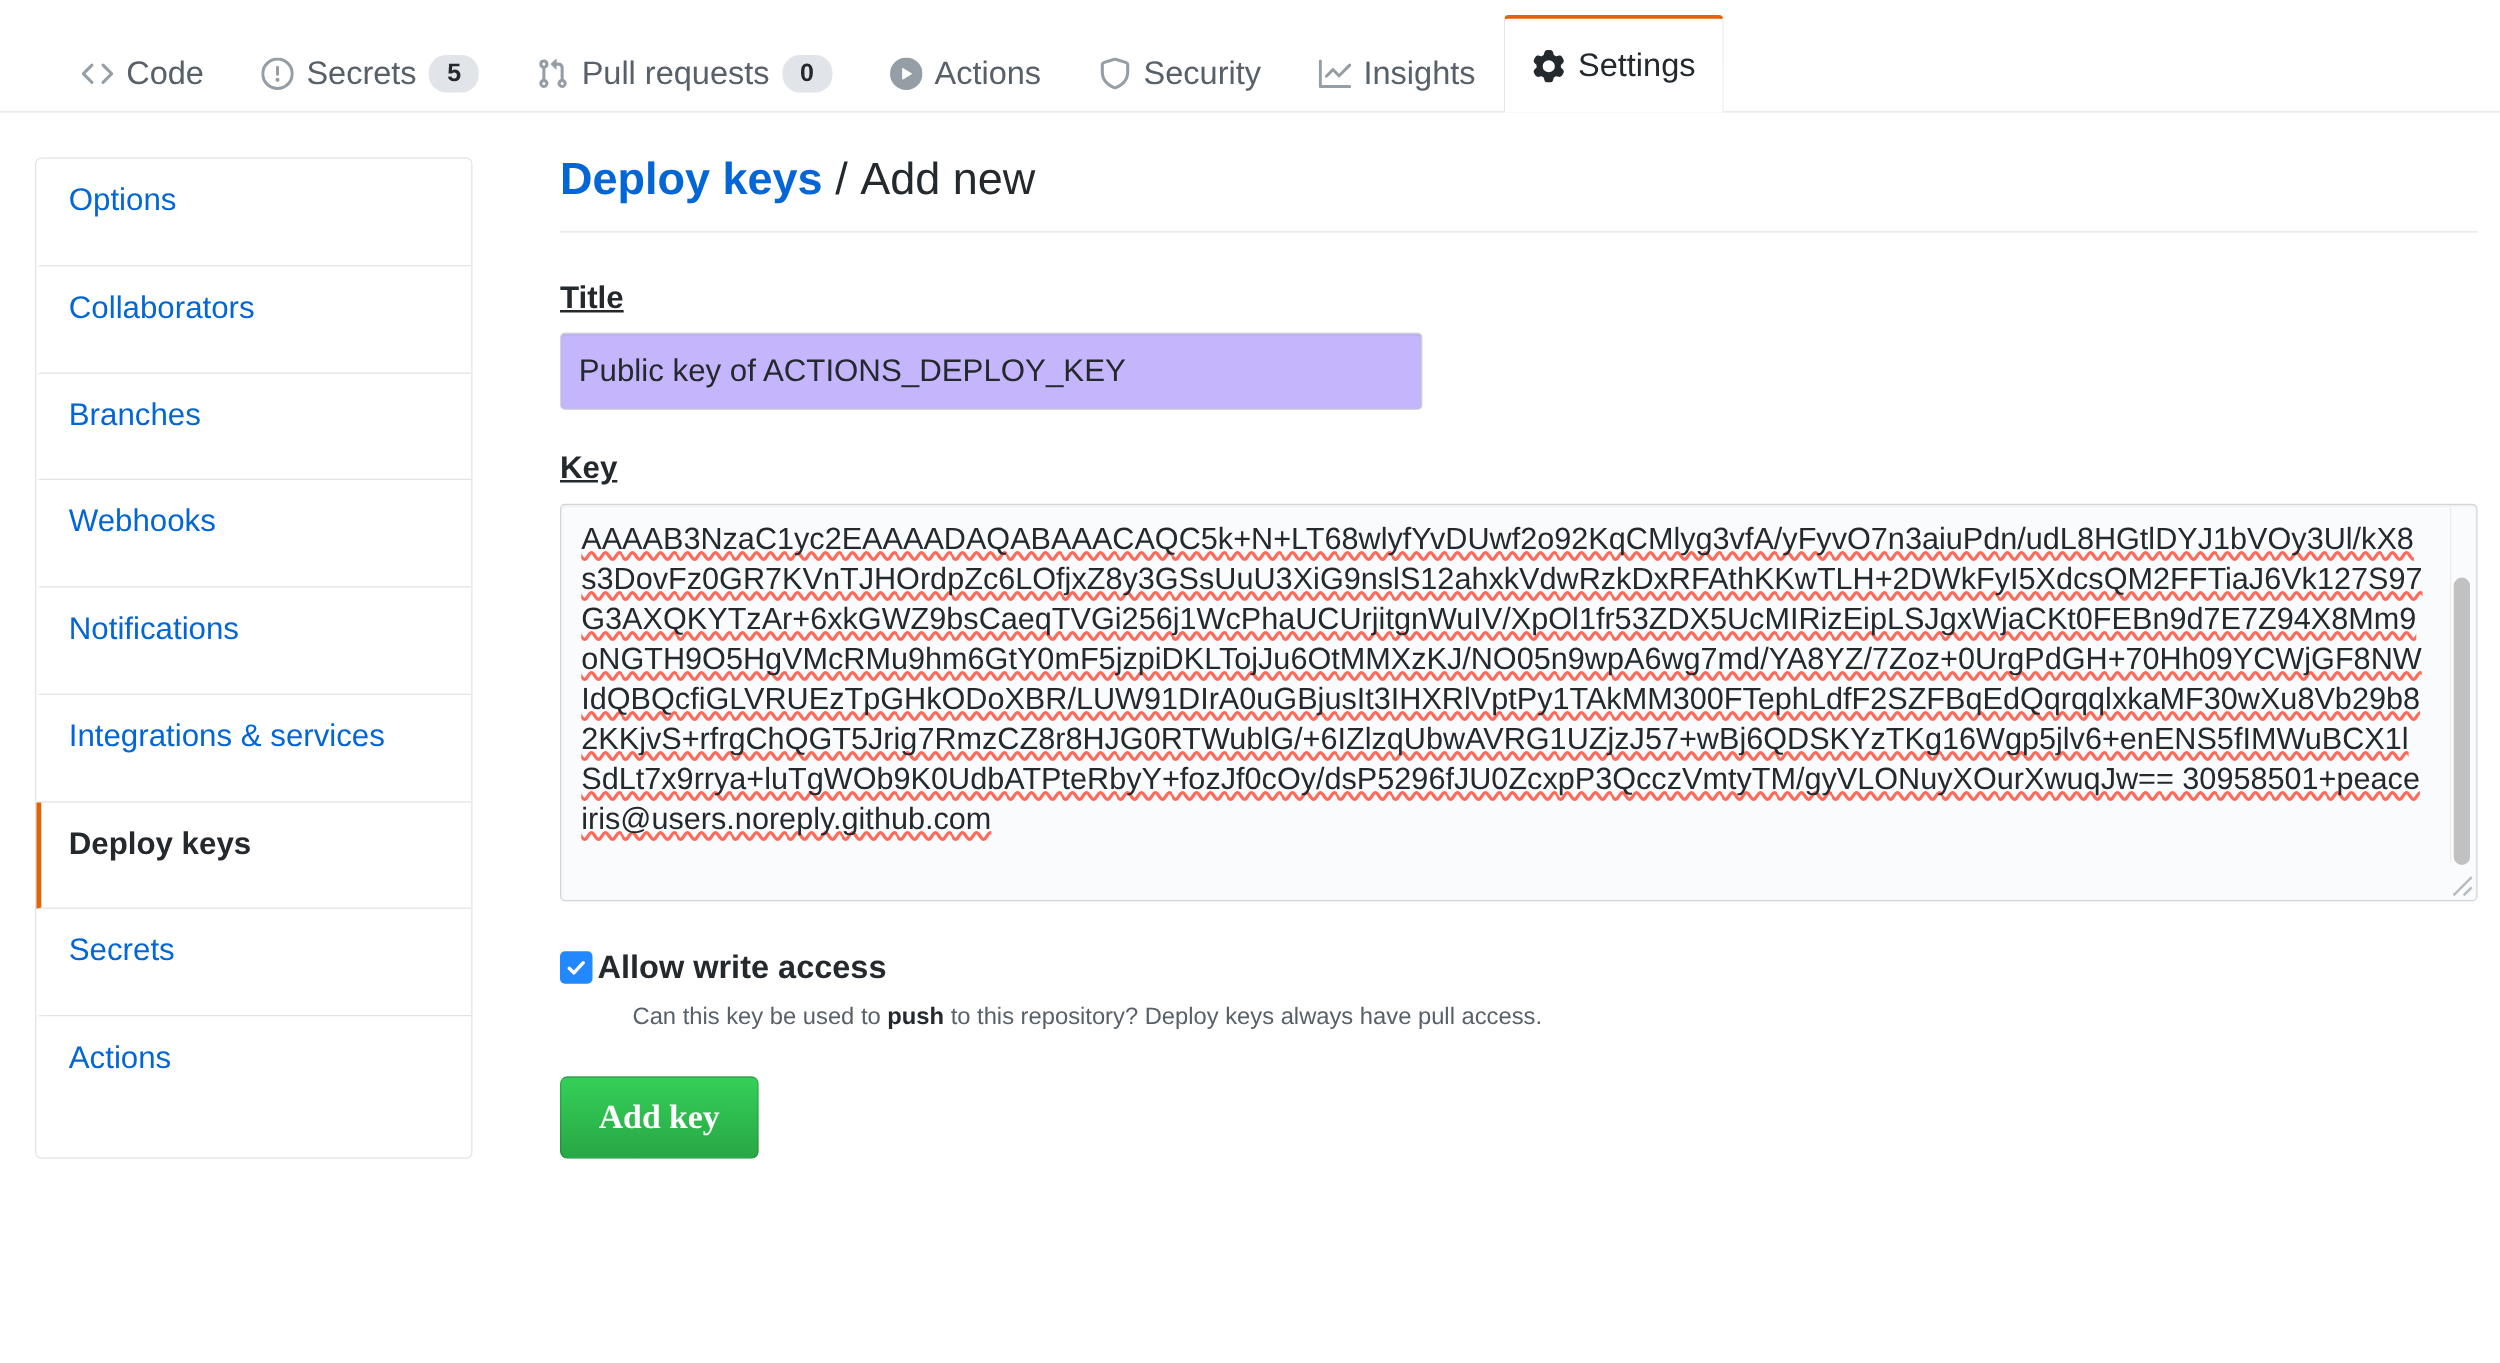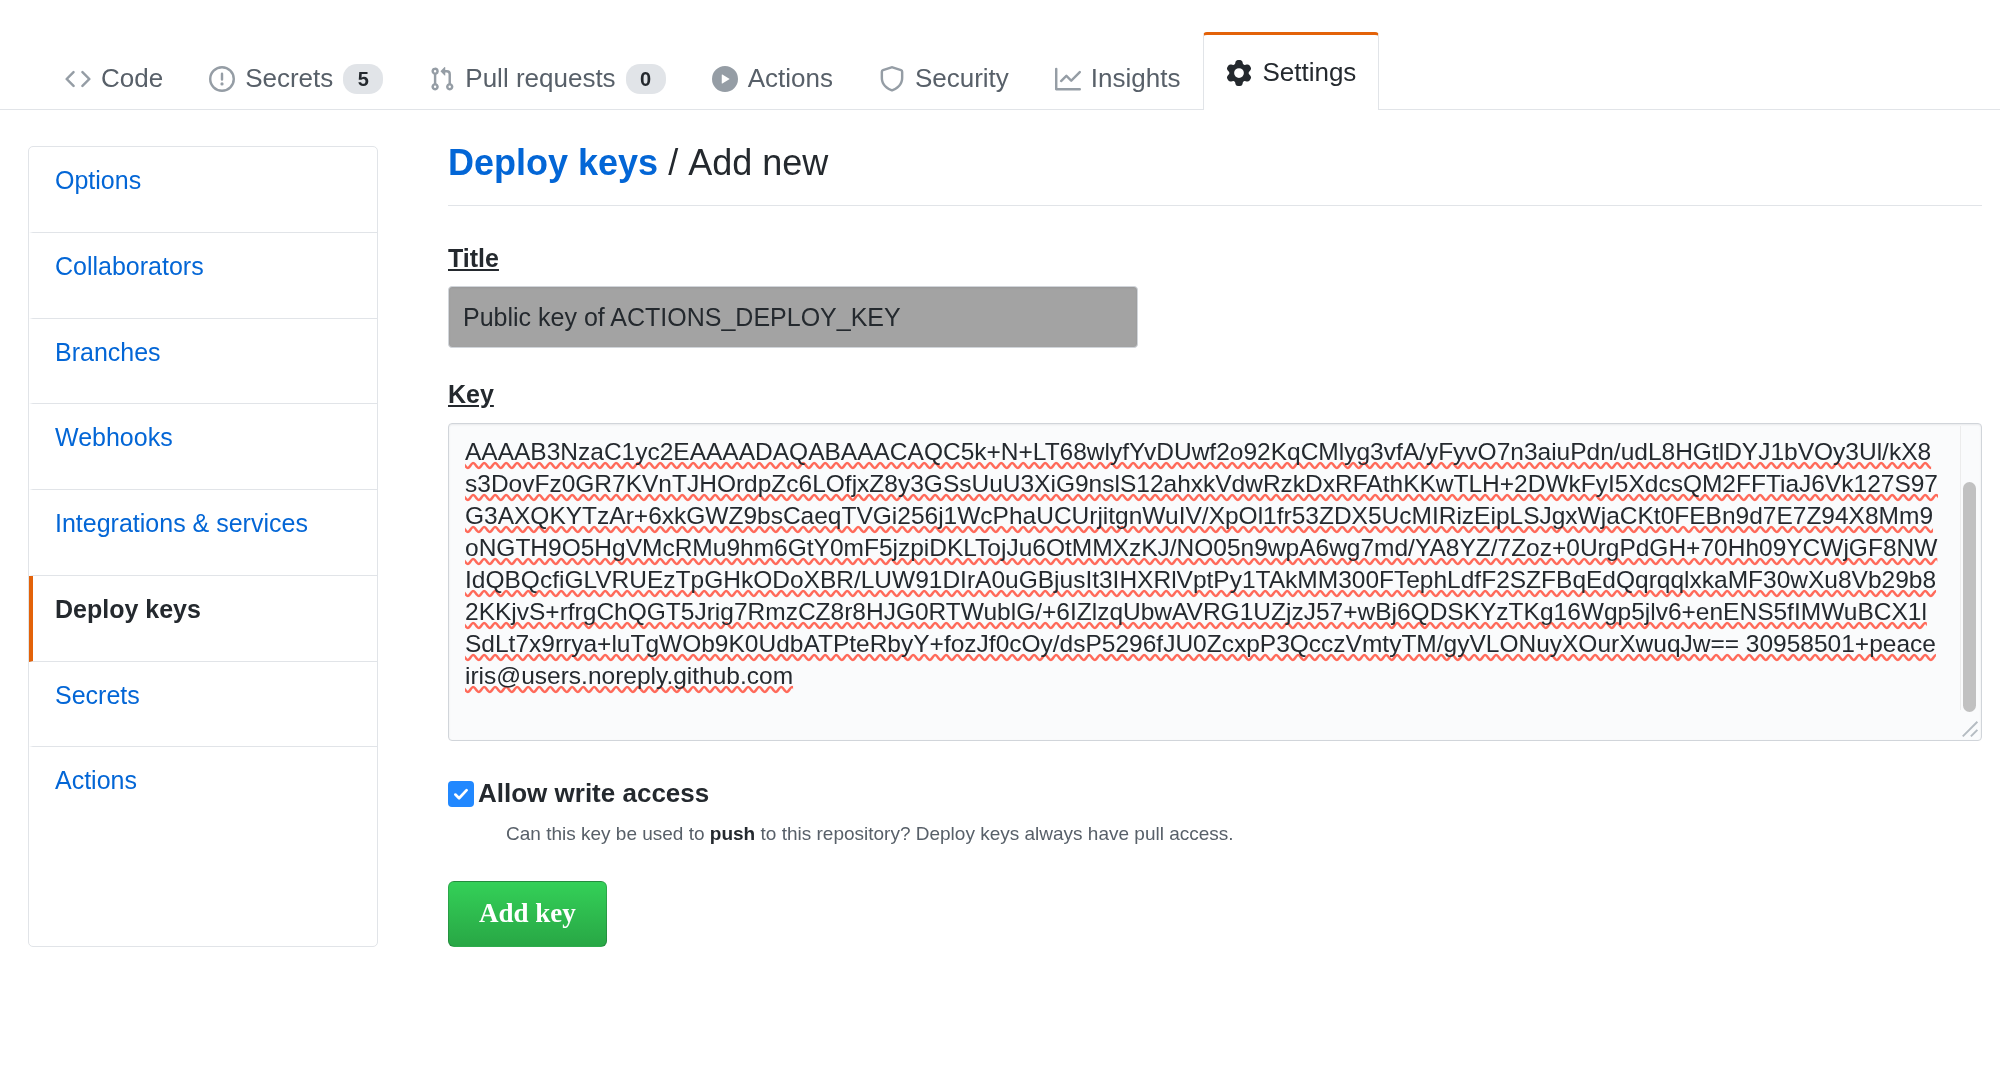--- a/index.html
+++ b/index.html
@@ -11,21 +11,21 @@
     width: 2000px;
     height: 1090px;
     font-family: "Liberation Sans", sans-serif;
     color: #24292e;
     overflow: hidden;
   }
 
   
   .repo-nav {
     position: relative;
-    height: 110px;
+    height: 90px;
     border-bottom: 1px solid #e1e4e8;
     display: flex;
     align-items: flex-end;
     padding-left: 42px;
     box-sizing: border-box;
     background: #fff;
   }
   .nav-item {
     display: flex;
     align-items: center;
@@ -133,21 +133,21 @@
     margin-bottom: 12px;
     line-height: 1.3;
     text-decoration: underline;
   }
   .title-input {
     width: 690px;
     height: 62px;
     box-sizing: border-box;
     border: 1px solid #d1d5da;
     border-radius: 4px;
-    background: #a3a3a3;
+    background: #c4b5fd;
     font-family: "Liberation Sans", sans-serif;
     font-size: 25px;
     color: #24292e;
     padding: 0 14px;
     outline: none;
     box-shadow: inset 0 1px 2px rgba(27,31,35,0.075);
   }
   .spacer { height: 30px; }
 
   
@@ -332,20 +332,23 @@
     <div class="side-item">
       <span>Collaborators</span>
     </div>
     <div class="side-item">
       <span>Branches</span>
     </div>
     <div class="side-item">
       <span>Webhooks</span>
     </div>
     <div class="side-item">
+      <span>Notifications</span>
+    </div>
+    <div class="side-item">
       <span>Integrations &amp; services</span>
     </div>
     <div class="side-item active">
       <span>Deploy keys</span>
     </div>
     <div class="side-item">
       <span>Secrets</span>
     </div>
     <div class="side-item">
       <span>Actions</span>

